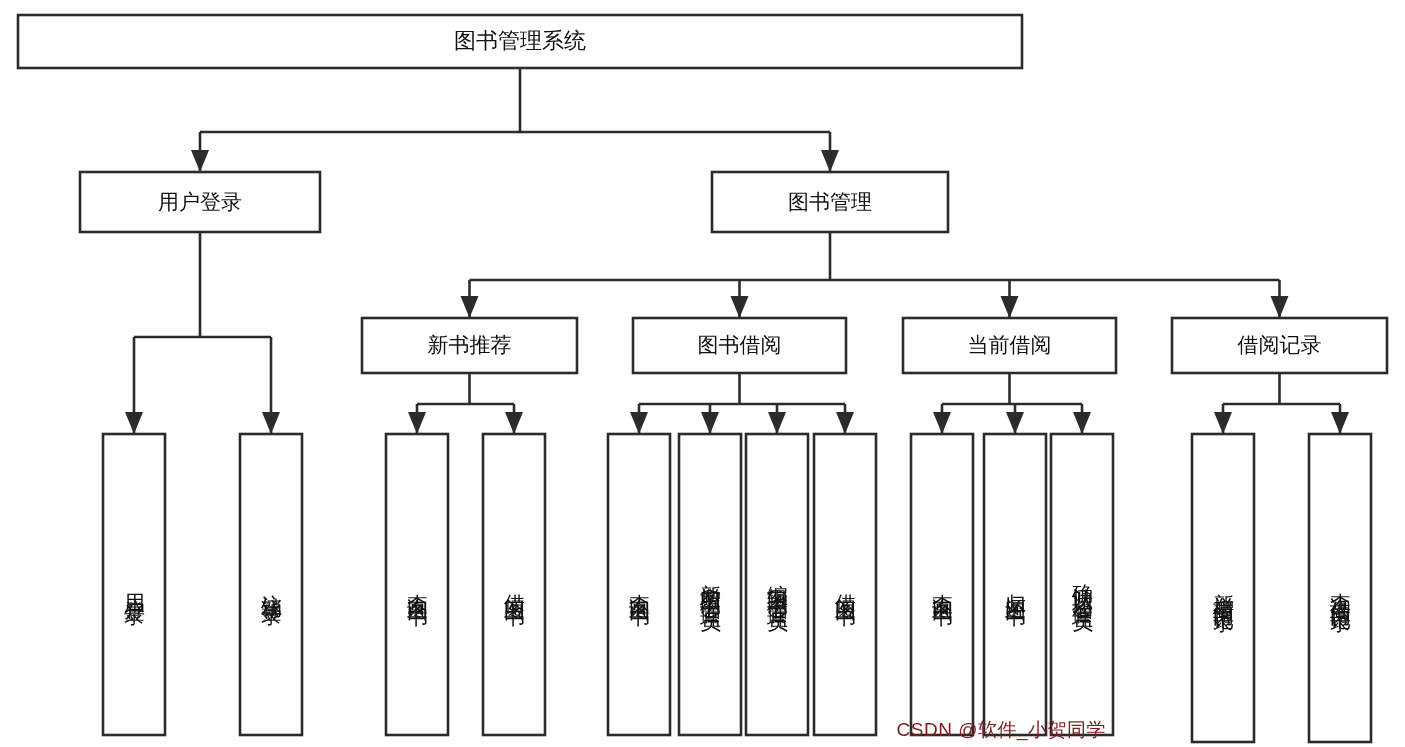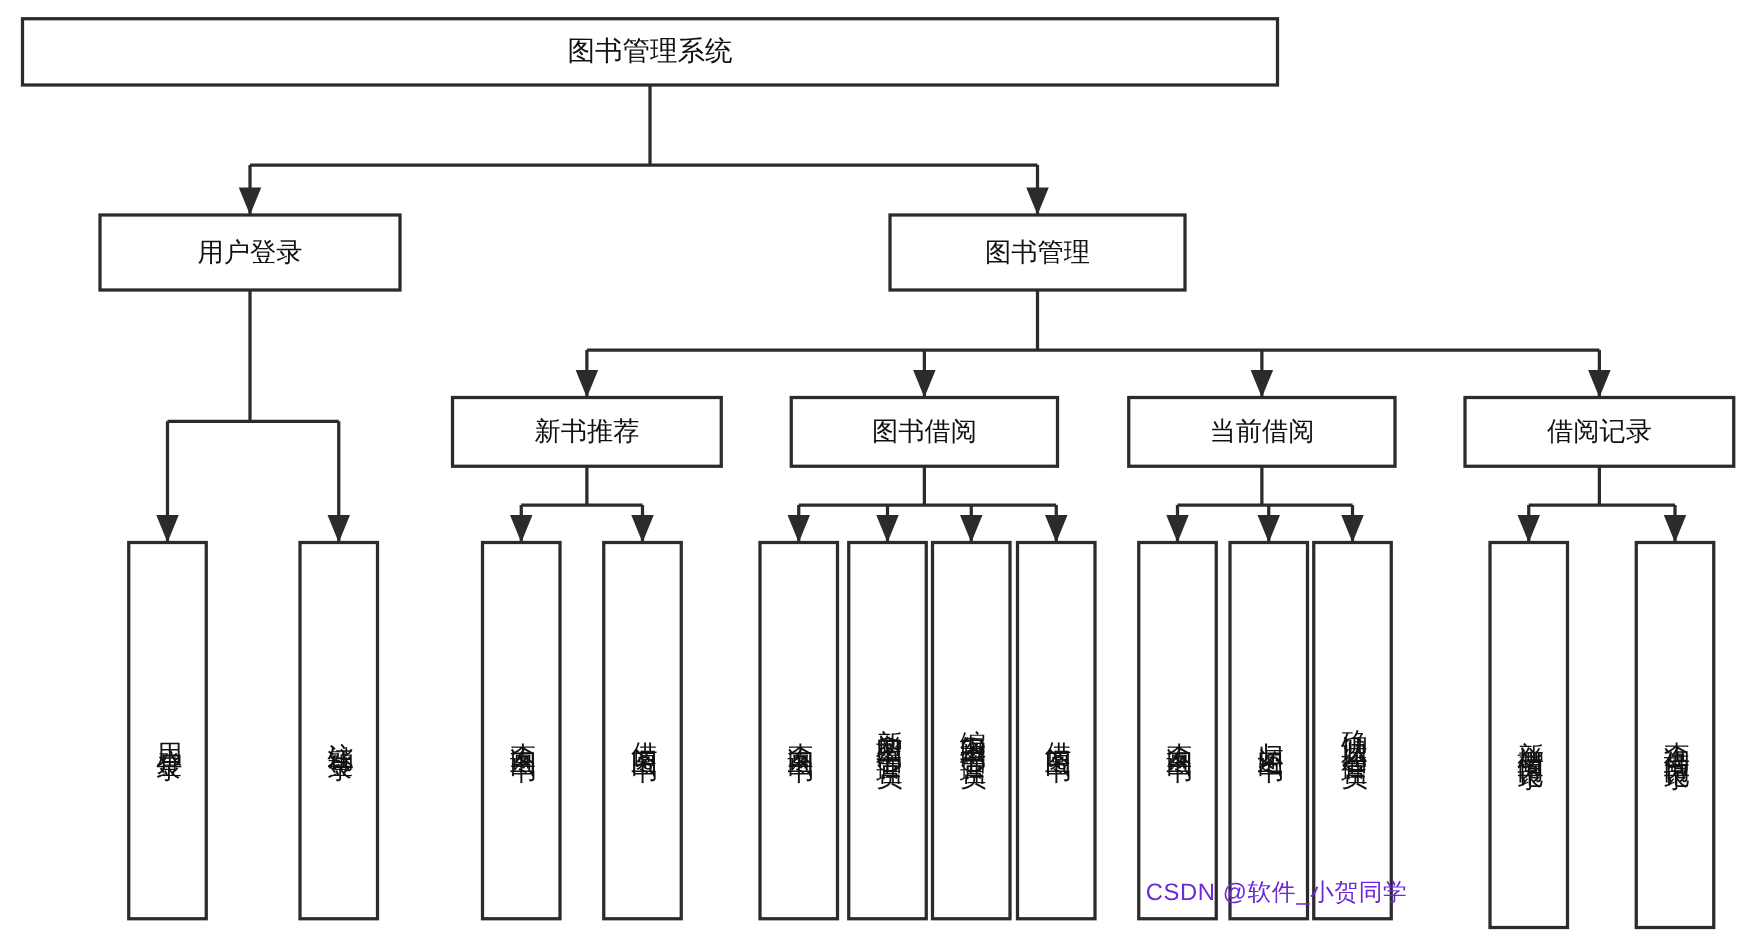--- a/index.html
+++ b/index.html
@@ -11,21 +11,20 @@
     width: 1405px;
     height: 747px;
     overflow: hidden;
     font-family: "Liberation Sans", "DejaVu Sans", sans-serif;
   }
   #diagram-root {
     position: relative;
     width: 1114px;
     height: 747px;
     background: #ffffff;
-    padding-left: 20px;
   }
   svg#flow {
     position: absolute;
     left: 0;
     top: 0;
     width: 1405px;
     height: 747px;
   }
   .box-rect {
     fill: #ffffff;
@@ -69,24 +68,24 @@
     font-family: "Liberation Sans", "DejaVu Sans", sans-serif;
     font-size: 21px;
     line-height: 1.28;
     letter-spacing: 4px;
     color: #111111;
     white-space: nowrap;
   }
   #watermark {
     position: absolute;
     right: 8px;
-    bottom: 20px;
+    bottom: 4px;
     font-family: "Liberation Sans", "DejaVu Sans", sans-serif;
     font-size: 19px;
-    color: #6d28d9;
+    color: #7f1d1d;
     letter-spacing: 0.5px;
     white-space: nowrap;
   }
 </style>
 </head>
 <body>
 
 <div id="diagram-root">
 
   <svg id="flow" viewBox="0 0 1405 747">

